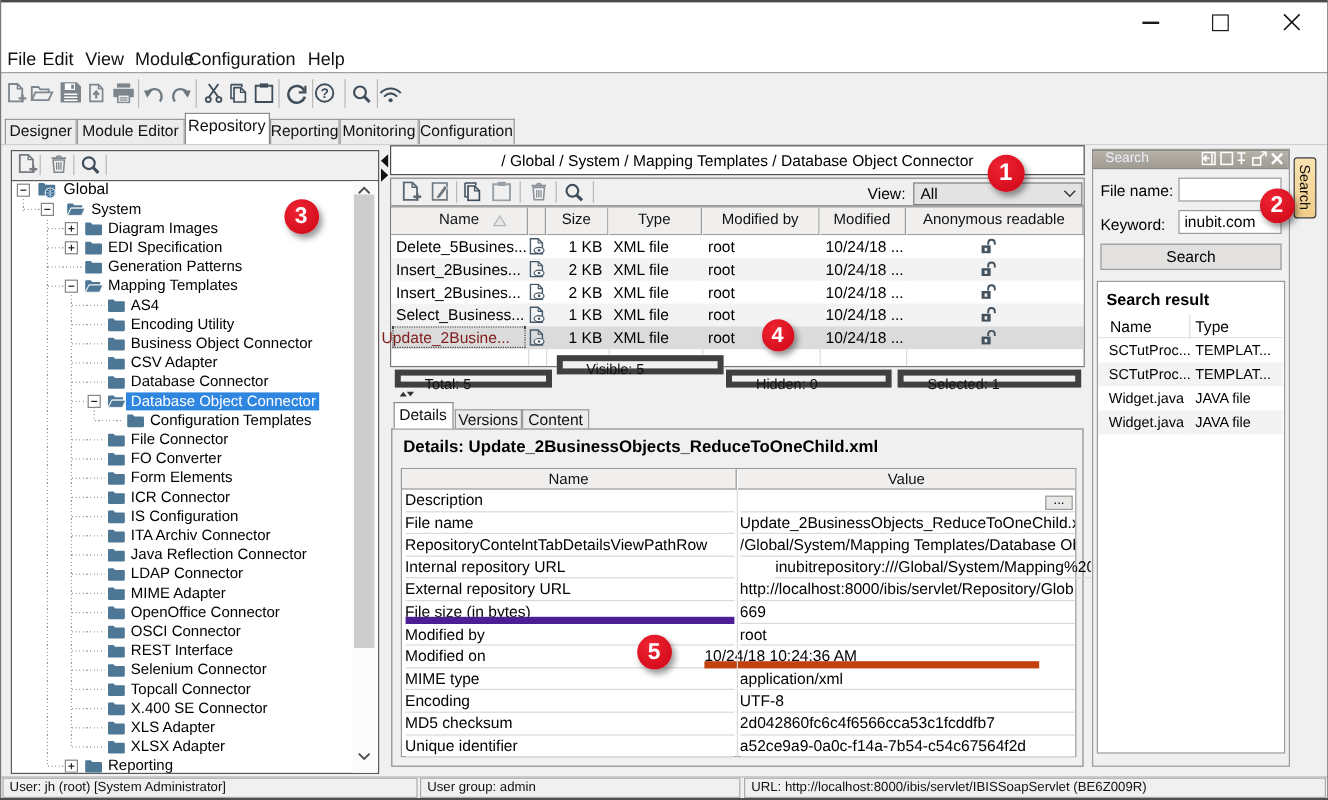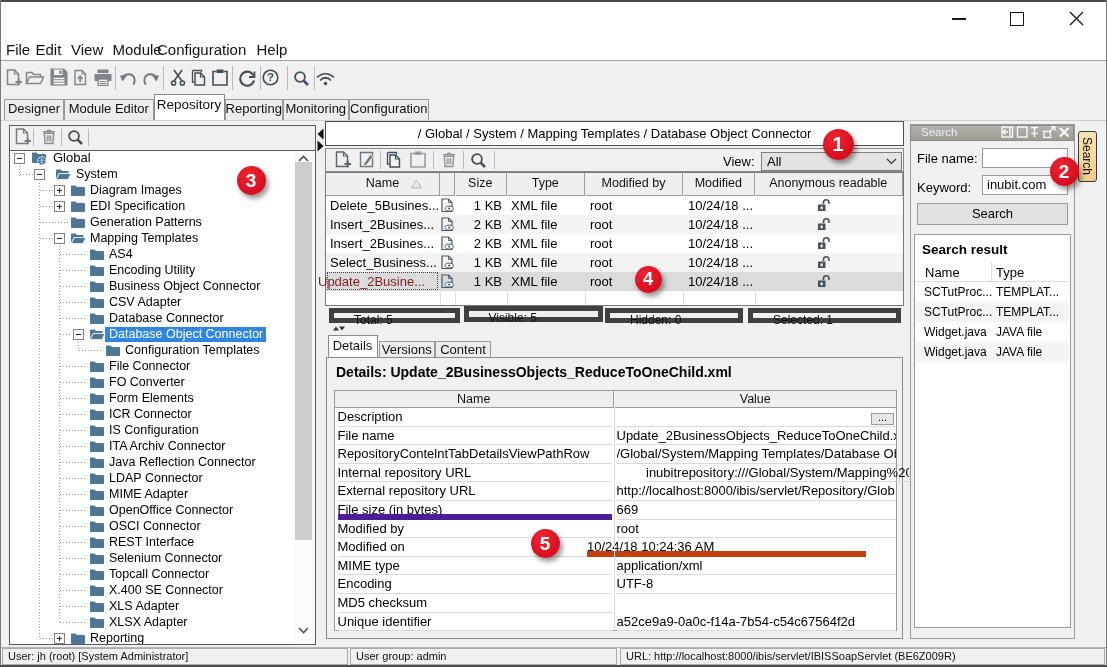--- a/index.html
+++ b/index.html
@@ -480,21 +480,21 @@
 <div class="cell" style="left:455px;top:271.9px;width:47px;font-size:13px;line-height:19px;text-align:right">1 KB</div>
 <div class="cell" style="left:511px;top:271.9px;width:70px;font-size:13px;line-height:19px">XML file</div>
 <div class="cell" style="left:590px;top:271.9px;width:80px;font-size:13px;line-height:19px">root</div>
 <div class="cell" style="left:688px;top:271.9px;width:66px;font-size:13px;line-height:19px">10/24/18 ...</div>
 <svg class="abs" style="left:817px;top:274.4px" width="13" height="14" viewBox="0 0 13 14" fill="none">
       <rect x="1" y="6.5" width="7.5" height="6.5" fill="#44525e"></rect>
       <rect x="3.5" y="8.5" width="2.2" height="2.8" fill="#f0f0f0"></rect>
       <path d="M6.5 6 V4.5 C6.5 0.8 12 0.8 12 4.5 V6" stroke="#44525e" stroke-width="1.6"></path>
     </svg>
 <div class="statcell" style="left:329px;top:307.5px;width:131px">Total: 5</div>
-<div class="statcell" style="left:463.5px;top:306px;width:139px">Visible: 5</div>
+<div class="statcell" style="left:463.5px;top:296px;width:139px">Visible: 5</div>
 <div class="statcell" style="left:605px;top:307.5px;width:137.5px">Hidden: 0</div>
 <div class="statcell" style="left:748px;top:307.5px;width:153px">Selected: 1</div>
 <svg class="abs" style="left:329px;top:325px" width="16" height="7" viewBox="0 0 16 7" fill="none">
       <path d="M4 5.5 L7 1.5 L10 5.5 Z" fill="#333"></path>
       <path d="M10 1.5 L13 5.5 L16 1.5 Z" fill="#333"></path>
     </svg>
 <div class="tab" style="left:378.5px;top:341px;width:56.5px;height:16px;font-size:13px;line-height:15px">Versions</div>
 <div class="tab" style="left:435px;top:341px;width:56px;height:16px;font-size:13px;line-height:15px">Content</div>
 <div class="tab active" style="left:327.5px;top:335px;width:50px;height:22px;font-size:13px;line-height:19px;z-index:2">Details</div>
 <div class="panelbox" style="left:326px;top:357px;width:577px;height:282px;border-color:#8a8a8a"></div>
@@ -516,20 +516,21 @@
 <div class="abs" style="left:616.5px;top:501.0000000000001px;width:279px;height:18.6px;font-size:13px;line-height:18.6px;border-bottom:1px solid #d9d9d9;white-space:nowrap;overflow:hidden">669</div>
 <div class="abs" style="left:337.5px;top:519.6000000000001px;width:274px;height:18.6px;font-size:13px;line-height:18.6px;border-bottom:1px solid #d9d9d9;white-space:nowrap;overflow:hidden">Modified by</div>
 <div class="abs" style="left:616.5px;top:519.6000000000001px;width:279px;height:18.6px;font-size:13px;line-height:18.6px;border-bottom:1px solid #d9d9d9;white-space:nowrap;overflow:hidden">root</div>
 <div class="abs" style="left:337.5px;top:538.2000000000002px;width:274px;height:18.6px;font-size:13px;line-height:18.6px;border-bottom:1px solid #d9d9d9;white-space:nowrap;overflow:hidden">Modified on</div>
 <div class="abs" style="left:587px;top:538.2000000000002px;width:279px;height:18.6px;font-size:13px;line-height:18.6px;border-bottom:6px solid #c2410c;white-space:nowrap;overflow:hidden">10/24/18 10:24:36 AM</div>
 <div class="abs" style="left:337.5px;top:556.8000000000002px;width:274px;height:18.6px;font-size:13px;line-height:18.6px;border-bottom:1px solid #d9d9d9;white-space:nowrap;overflow:hidden">MIME type</div>
 <div class="abs" style="left:616.5px;top:556.8000000000002px;width:279px;height:18.6px;font-size:13px;line-height:18.6px;border-bottom:1px solid #d9d9d9;white-space:nowrap;overflow:hidden">application/xml</div>
 <div class="abs" style="left:337.5px;top:575.4000000000002px;width:274px;height:18.6px;font-size:13px;line-height:18.6px;border-bottom:1px solid #d9d9d9;white-space:nowrap;overflow:hidden">Encoding</div>
 <div class="abs" style="left:616.5px;top:575.4000000000002px;width:279px;height:18.6px;font-size:13px;line-height:18.6px;border-bottom:1px solid #d9d9d9;white-space:nowrap;overflow:hidden">UTF-8</div>
 <div class="abs" style="left:337.5px;top:594.0000000000002px;width:274px;height:18.6px;font-size:13px;line-height:18.6px;border-bottom:1px solid #d9d9d9;white-space:nowrap;overflow:hidden">MD5 checksum</div>
+<div class="abs" style="left:616.5px;top:594.0000000000002px;width:279px;height:18.6px;font-size:13px;line-height:18.6px;border-bottom:1px solid #d9d9d9;white-space:nowrap;overflow:hidden">2d042860fc6c4f6566cca53c1fcddfb7</div>
 <div class="abs" style="left:337.5px;top:612.6000000000003px;width:274px;height:18.6px;font-size:13px;line-height:18.6px;border-bottom:1px solid #d9d9d9;white-space:nowrap;overflow:hidden">Unique identifier</div>
 <div class="abs" style="left:616.5px;top:612.6000000000003px;width:279px;height:18.6px;font-size:13px;line-height:18.6px;border-bottom:1px solid #d9d9d9;white-space:nowrap;overflow:hidden">a52ce9a9-0a0c-f14a-7b54-c54c67564f2d</div>
 <div class="abs" style="left:613.5px;top:408px;width:1px;height:223px;background:#d9d9d9"></div>
 <div class="abs" style="left:871px;top:412.5px;width:23px;height:12.5px;background:#e9e8e7;border:1px solid #9a9a9a;font-size:11px;text-align:center;line-height:7px">...</div>
 <div class="abs" style="left:909px;top:121px;width:166px;height:524px;background:#f0f0f0"></div>
 <div class="abs" style="left:909.5px;top:123.5px;width:165.5px;height:515.5px;border:1px solid #9a9a9a;background:#f0f0f0"></div>
 <div class="abs" style="left:910px;top:124.5px;width:164px;height:16px;background:linear-gradient(#b6b2aa,#a09c94);border:1px solid #8f8b84"></div>
 <div class="abs" style="left:921px;top:126px;font-size:11.5px;color:#e9eff7">Search</div>
 <svg class="abs" style="left:1001px;top:126px" width="69" height="13" viewBox="0 0 69 13" fill="none">
       <g stroke="#fff" stroke-width="1.3">

